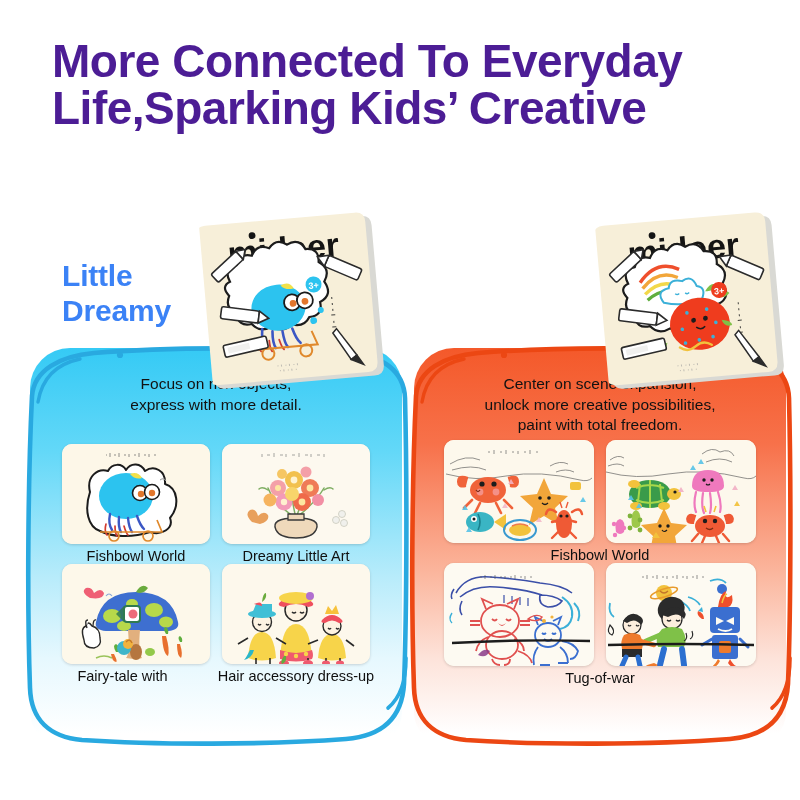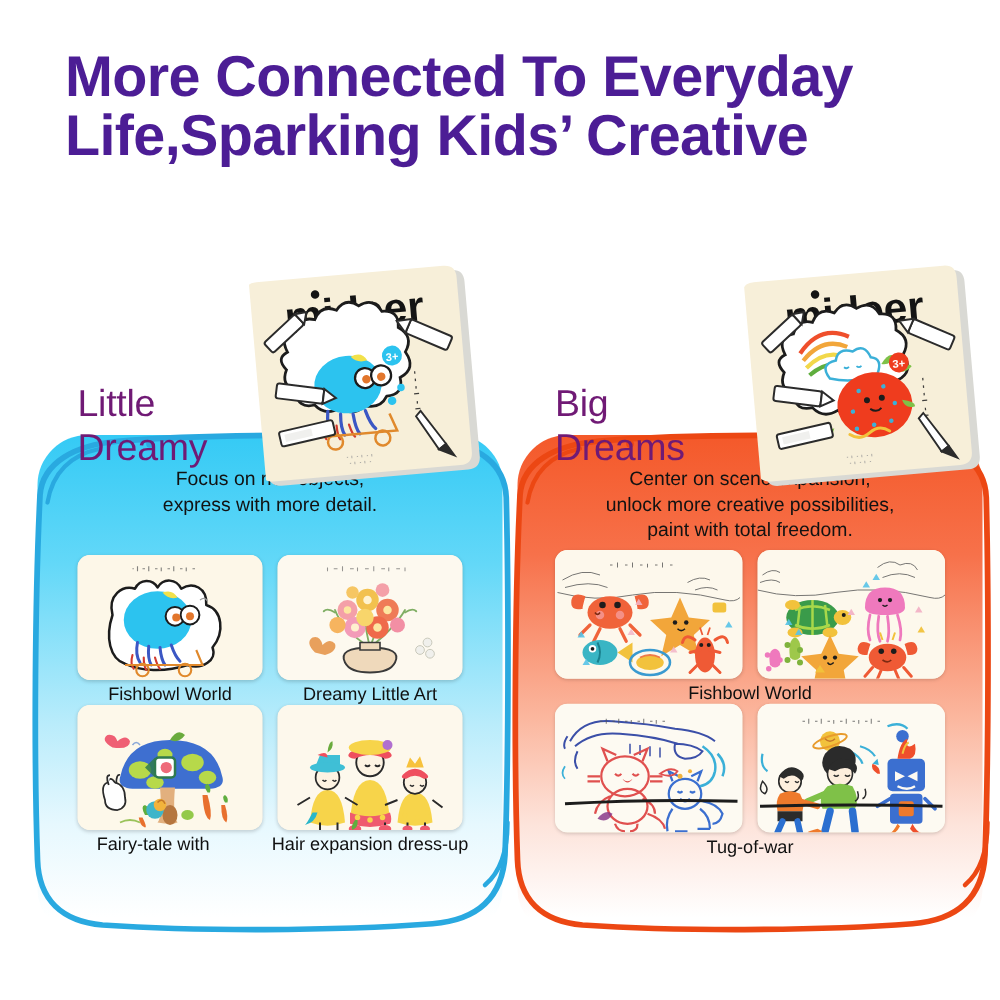--- a/index.html
+++ b/index.html
@@ -35,22 +35,22 @@
   }
   .panel-right .panel-blob {
     background: linear-gradient(180deg, #f4592a 0%, #f7714a 24%, #fbb59c 56%, #fde3da 78%, #ffffff 97%);
   }
   
   .panel-stroke { position: absolute; inset: -12px -14px -10px -14px; overflow: visible; }
 
   
   .side-label {
     position: absolute;
-    font-size: 30px; font-weight: 400; line-height: 1.18;
-    color: #701a75; letter-spacing: -0.2px; margin-top: 48px;
+    font-size: 30px; font-weight: 700; line-height: 1.18;
+    color: #3b82f6; letter-spacing: -0.2px;
   }
   .label-left  { left: 62px;  top: 258px; }
   .label-right { left: 444px; top: 258px; }
   .side-label span { display:block; }
 
   
   .prodbox { position: absolute; }
   .box-left  { left: 206px; top: 214px; width: 182px; height: 176px; transform: rotate(-5deg); }
   .box-right { left: 602px; top: 214px; width: 188px; height: 176px; transform: rotate(-5deg); }
 
@@ -317,21 +317,21 @@
                 <ellipse cx="118" cy="99" rx="4" ry="2.6"></ellipse>
               </g>
             <g fill="#5fae3e">
                 <path d="M62,92 q-4,6 -2,8 q5,-2 4,-8 Z"></path>
               </g>
           </svg>
         </div>
       </div>
       <div class="caption-row">
         <div class="caption">Fairy-tale with</div>
-        <div class="caption cap-hair">Hair expansion dress-up</div>
+        <div class="caption cap-hair">Hair accessory dress-up</div>
       </div>
     </div>
   </div>
 
   <div class="panel panel-right">
     <div class="panel-blob"></div>
     <svg class="panel-stroke" viewBox="0 0 400 422">
       <path d="M16,60 C18,34 44,20 78,17 C150,11 262,11 330,16 C368,19 388,36 389,62
                C391,140 391,270 388,348 C386,382 366,400 330,403 C250,409 140,409 66,404
                C34,401 15,384 14,352 C11,268 12,142 16,60 Z" fill="none" stroke="#ec4713" stroke-width="4.6" stroke-linecap="round"></path>
@@ -658,24 +658,20 @@
           </svg>
         </div>
       </div>
       <div class="caption-wide">Tug-of-war</div>
     </div>
   </div>
 
   <div class="side-label label-left">
     <span>Little</span>
     <span>Dreamy</span>
-  </div>
-  <div class="side-label label-right">
-    <span>Big</span>
-    <span>Dreams</span>
   </div>
 
   <div class="prodbox box-left">
     <svg width="182" height="176" viewBox="0 0 182 176">
       <g>
         <path d="M12,8 h150 q10,0 10,10 v140 q0,10 -10,10 h-150 q-10,0 -10,-10 v-140 q0,-10 10,-10 Z" fill="#d9d9d4"></path>
         <path d="M6,4 h150 q10,0 10,10 v140 q0,10 -10,10 h-150 q-10,0 -10,-10 v-140 q0,-10 10,-10 Z" fill="#f7efd9"></path>
       </g>
       <text x="82" y="46" text-anchor="middle" font-family="'Liberation Sans',sans-serif" font-size="34" font-weight="800" fill="#141414">mideer</text>
       <circle cx="52" cy="18" r="3.4" fill="#141414"></circle>

